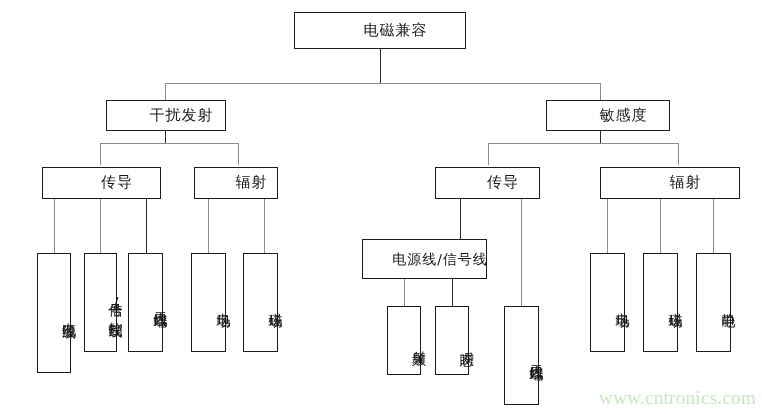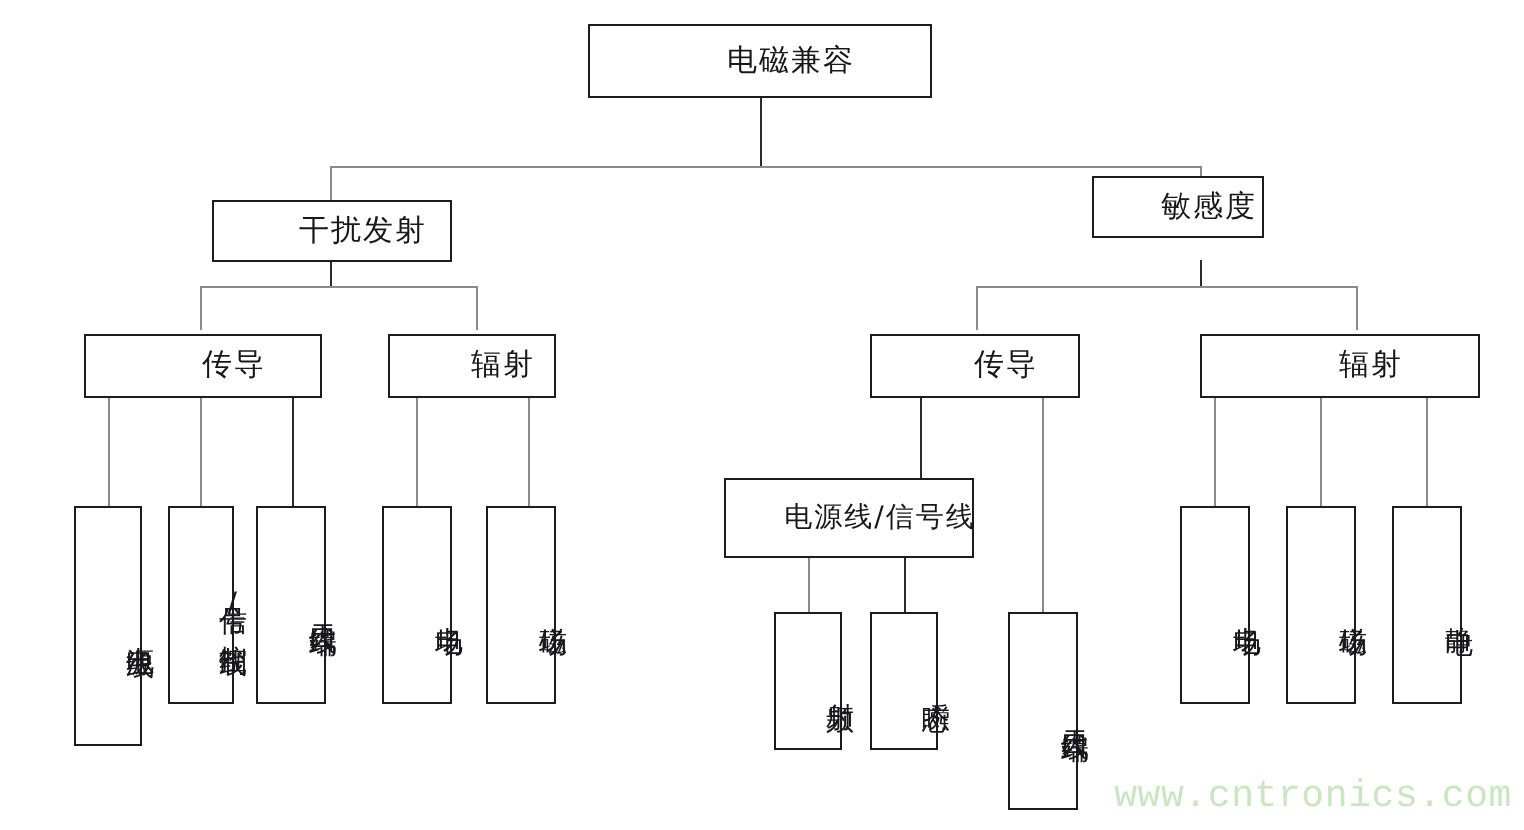--- a/index.html
+++ b/index.html
@@ -49,21 +49,21 @@
   }
   .conn.v{width:1.4px;}
   .conn.h{height:1.4px;}
   .conn.dark{background:#2b2b2b;}
   #watermark{
     position:absolute;
     right:6px;bottom:6px;
     color:#c9e6c0;
     font-size:19px;
     letter-spacing:0.3px;
-    font-family:Liberation Mono, monospace;
+    font-family:Liberation Serif, serif;
     z-index:5;
     user-select:none;
   }
 </style>
 </head>
 <body>
 
 <div id="diagram">
 
   <div class="conn v dark" style="left:380px;top:49px;height:34px;"></div>
@@ -101,21 +101,21 @@
   <div class="conn v" style="left:713px;top:199px;height:54px;"></div>
 
   <div class="node" style="left:294px;top:12px;width:172px;height:37px;">
     <span class="lbl">电磁兼容</span>
   </div>
 
   <div class="node" style="left:106px;top:100px;width:120px;height:31px;">
     <span class="lbl">干扰发射</span>
   </div>
 
-  <div class="node" style="left:546px;top:88px;width:86px;height:31px;">
+  <div class="node" style="left:546px;top:100px;width:124px;height:31px;">
     <span class="lbl">敏感度</span>
   </div>
 
   <div class="node" style="left:42px;top:167px;width:119px;height:32px;">
     <span class="lbl">传导</span>
   </div>
 
   <div class="node" style="left:194px;top:167px;width:84px;height:32px;">
     <span class="lbl">辐射</span>
   </div>

